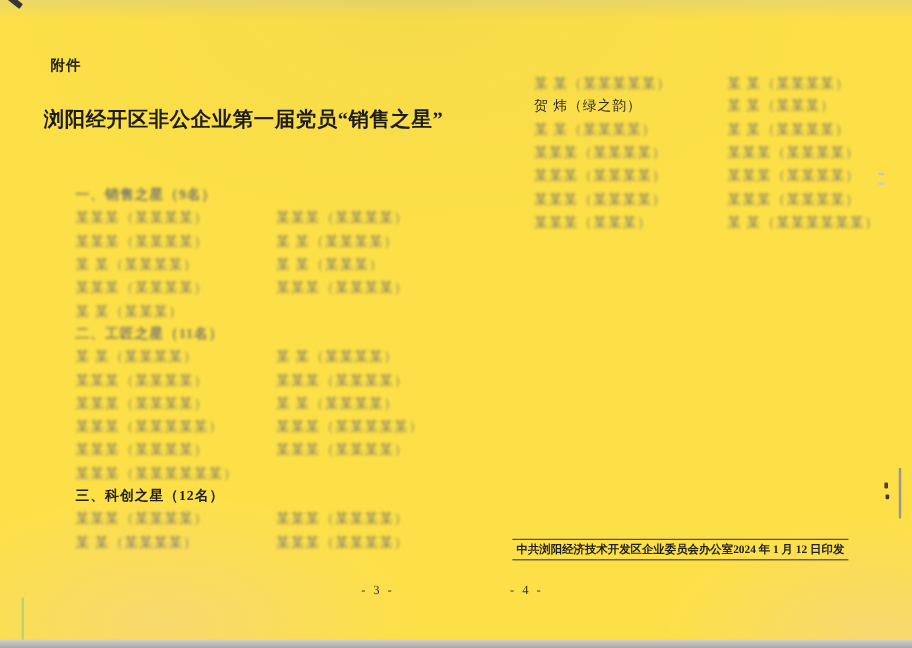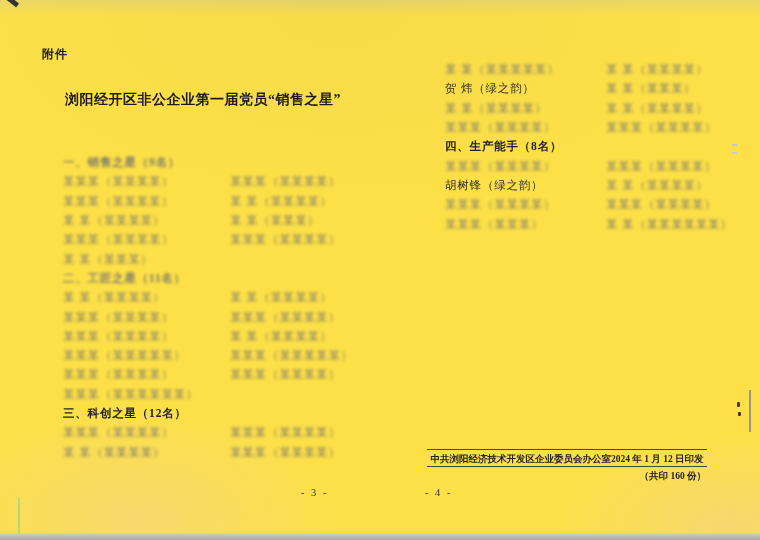--- a/index.html
+++ b/index.html
@@ -31,21 +31,21 @@
   }
   .binding-line{position:absolute;left:749px;top:390px;width:2px;height:42px;background:#99958f;}
   .binding-dot-a{position:absolute;left:737px;top:402px;width:3px;height:5px;background:#5c3742;border-radius:1px;}
   .binding-dot-b{position:absolute;left:738px;top:412px;width:3px;height:4px;background:#4e2e38;border-radius:1px;}
   .punch-a{position:absolute;left:732px;top:144px;width:5px;height:2px;background:#c9c7c4;}
   .punch-b{position:absolute;left:732px;top:152px;width:5px;height:2px;background:#cdcbc8;}
 
   .attachment{position:absolute;left:42px;top:46px;font-weight:bold;font-size:12px;letter-spacing:1px;color:#222;}
   .title{
     position:absolute;left:18px;top:88px;width:370px;text-align:center;
-    font-weight:bold;font-size:14px;line-height:23px;letter-spacing:0.5px;color:#1c1c1c;
+    font-weight:bold;font-size:17px;line-height:23px;letter-spacing:0.5px;color:#1c1c1c;
   }
   .list{position:absolute;}
   .line{height:19.3px;display:flex;align-items:center;font-size:11.5px;letter-spacing:0.8px;white-space:nowrap;}
   .heading{font-weight:bold;color:#222;}
   .cell{display:inline-block;}
   .blurred{color:#6e6e6e;filter:blur(1.5px);opacity:0.9;}
 
   .pagenum{position:absolute;font-size:10.5px;letter-spacing:2px;color:#333;}
   .pagenum-3{left:301px;top:487px;}
   .pagenum-4{left:425px;top:487px;}
@@ -148,50 +148,42 @@
       </div>
       <div class="line">
         <span class="cell blurred" style="width: 161px;">某 某（某某某某）</span>
         <span class="cell blurred">某 某（某某某某）</span>
       </div>
       <div class="line">
         <span class="cell blurred" style="width: 161px;">某某某（某某某某）</span>
         <span class="cell blurred">某某某（某某某某）</span>
       </div>
       <div class="line">
-        <span class="heading">四、生产能手（8名）</span>
-      </div>
-      <div class="line">
         <span class="cell blurred" style="width: 161px;">某某某（某某某某）</span>
         <span class="cell blurred">某某某（某某某某）</span>
-      </div>
-      <div class="line">
-        <span class="cell" style="width: 161px;">胡树锋（绿之韵）</span>
-        <span class="cell blurred">某 某（某某某某）</span>
       </div>
       <div class="line">
         <span class="cell blurred" style="width: 161px;">某某某（某某某某）</span>
         <span class="cell blurred">某某某（某某某某）</span>
       </div>
       <div class="line">
         <span class="cell blurred" style="width: 161px;">某某某（某某某）</span>
         <span class="cell blurred">某 某（某某某某某某）</span>
       </div>
     </div>
 
   <div class="pagenum pagenum-3">- 3 -</div>
   <div class="pagenum pagenum-4">- 4 -</div>
 
   <div class="footer-rule footer-rule-top"></div>
   <div class="footer-row">
     <span>中共浏阳经济技术开发区企业委员会办公室</span>
     <span>2024 年 1 月 12 日印发</span>
   </div>
   <div class="footer-rule footer-rule-mid"></div>
-  <div class="copies">（共印 160 份）</div>
 
   <div class="corner-mark"></div>
   <div class="green-line"></div>
   <div class="binding-line"></div>
   <div class="binding-dot-a"></div>
   <div class="binding-dot-b"></div>
   <div class="punch-a"></div>
   <div class="punch-b"></div>
 
   <div class="bottom-edge"></div>

